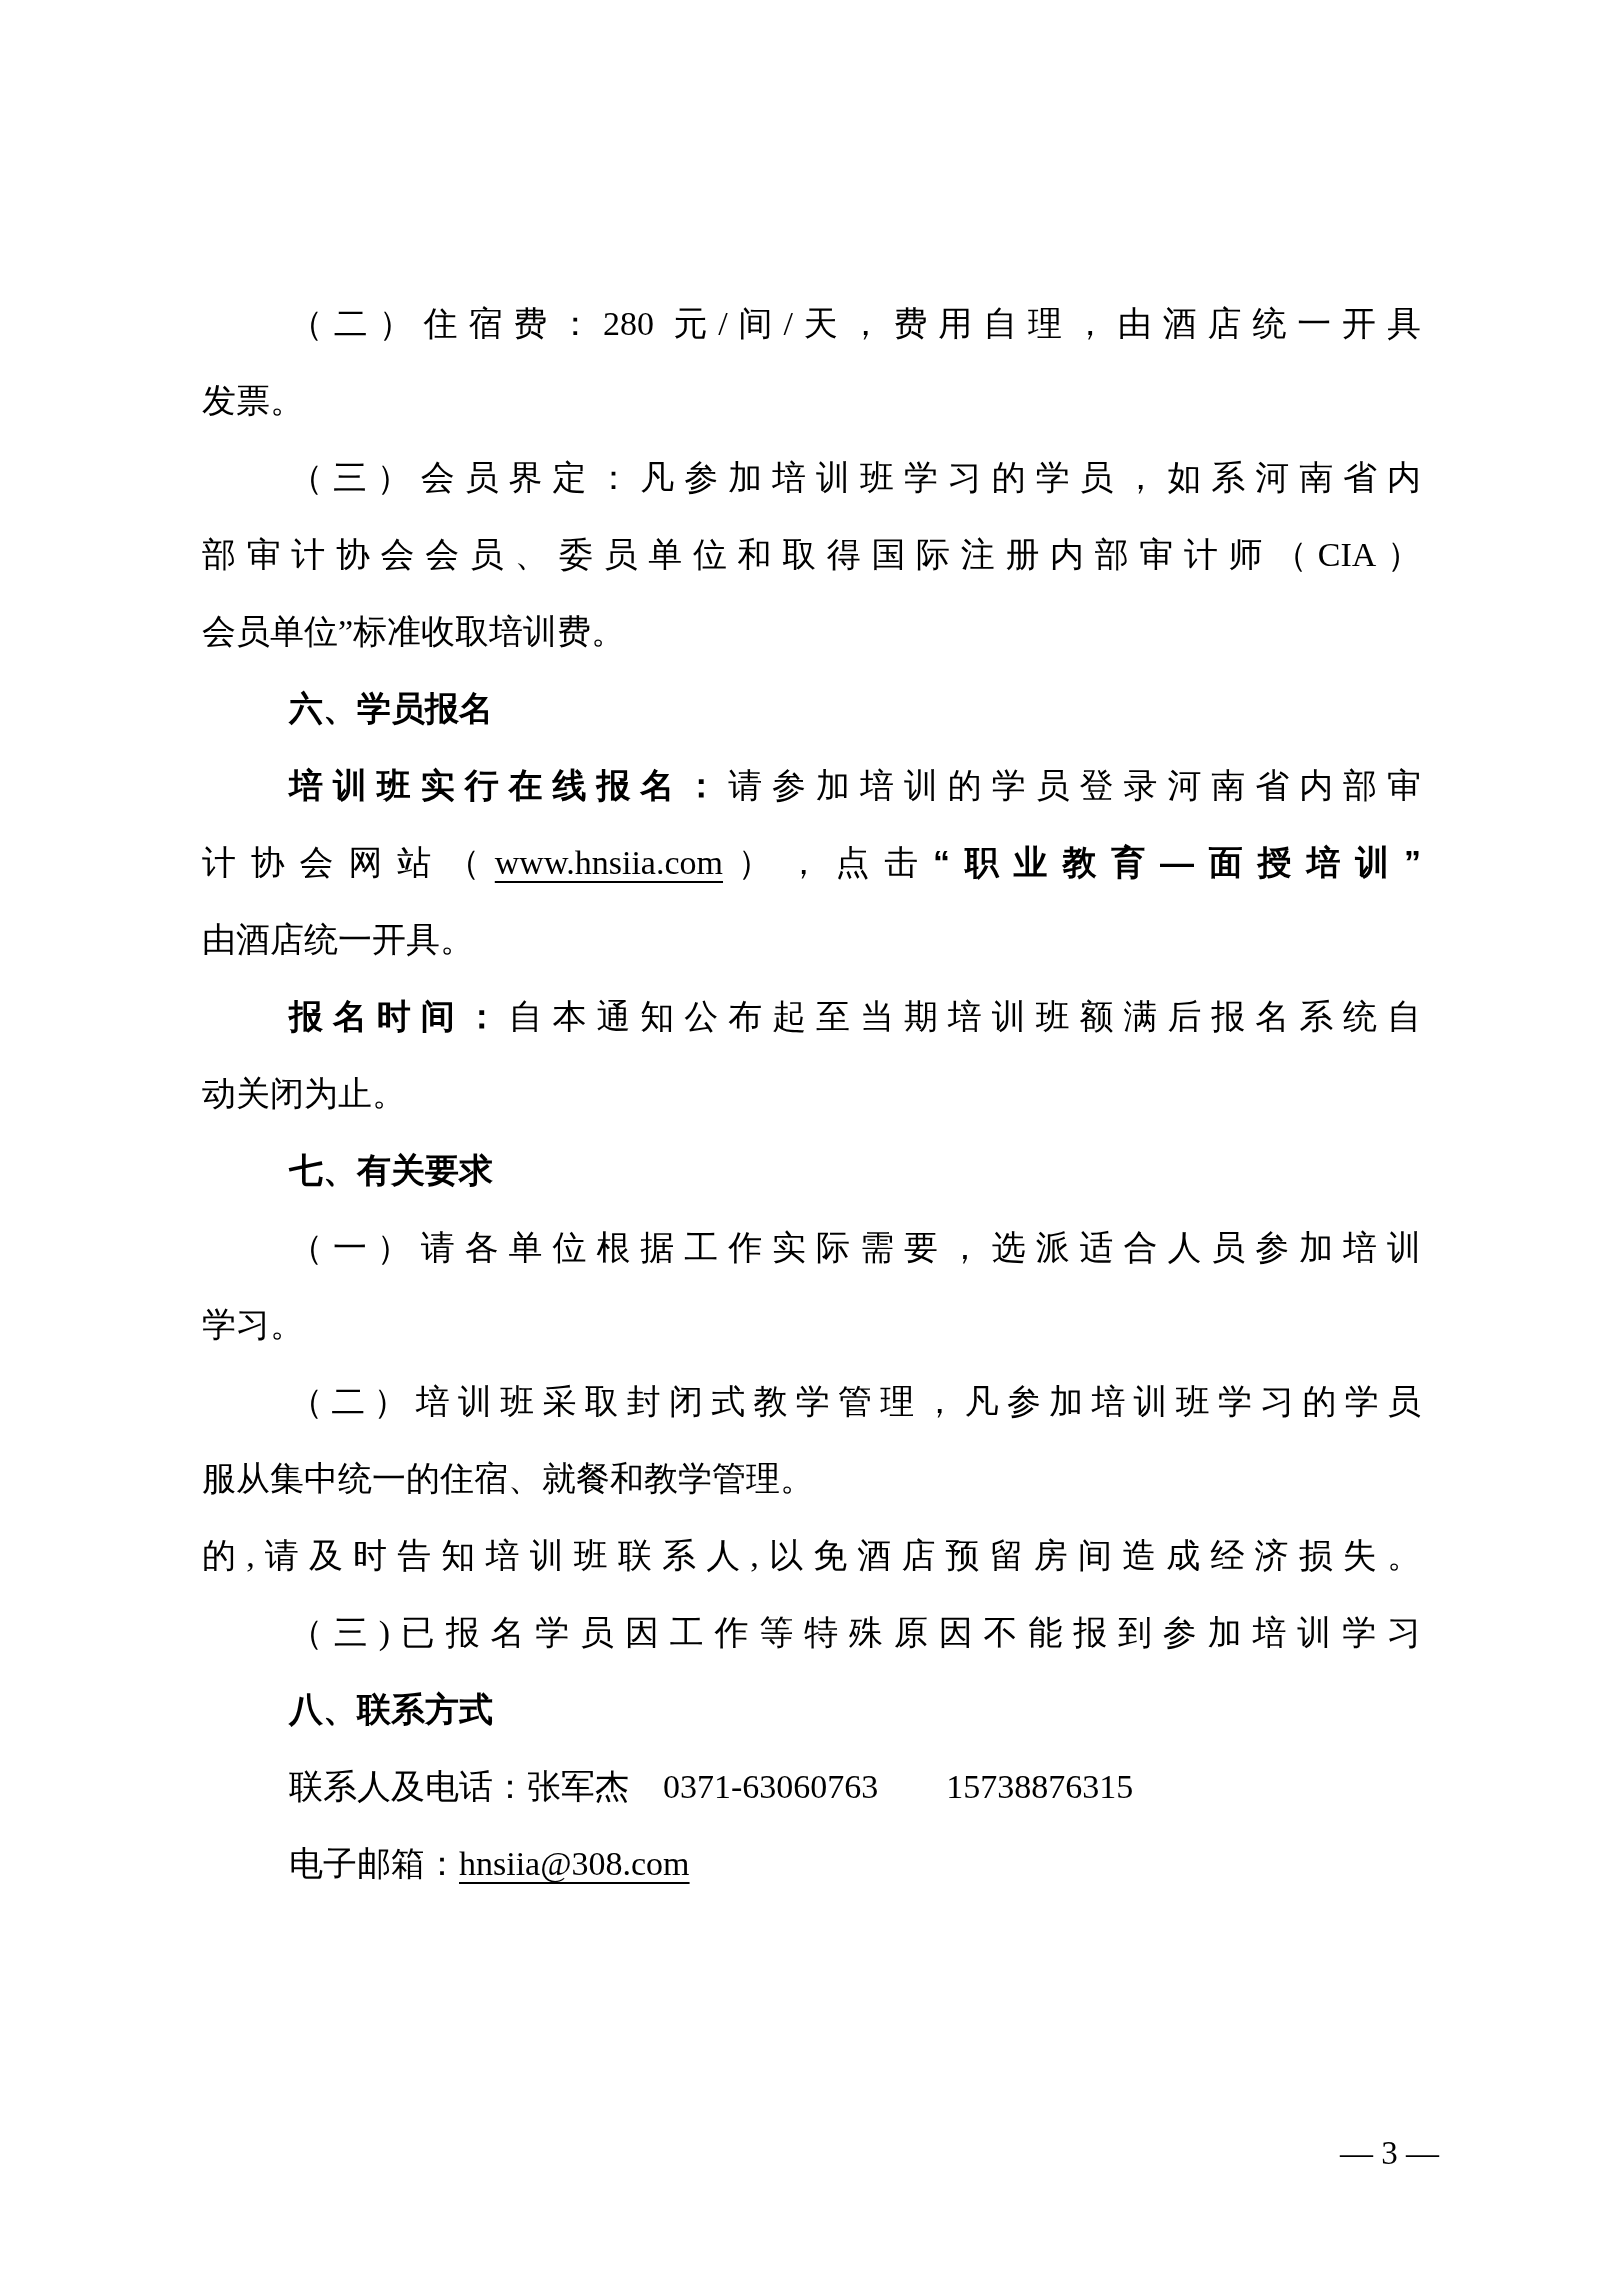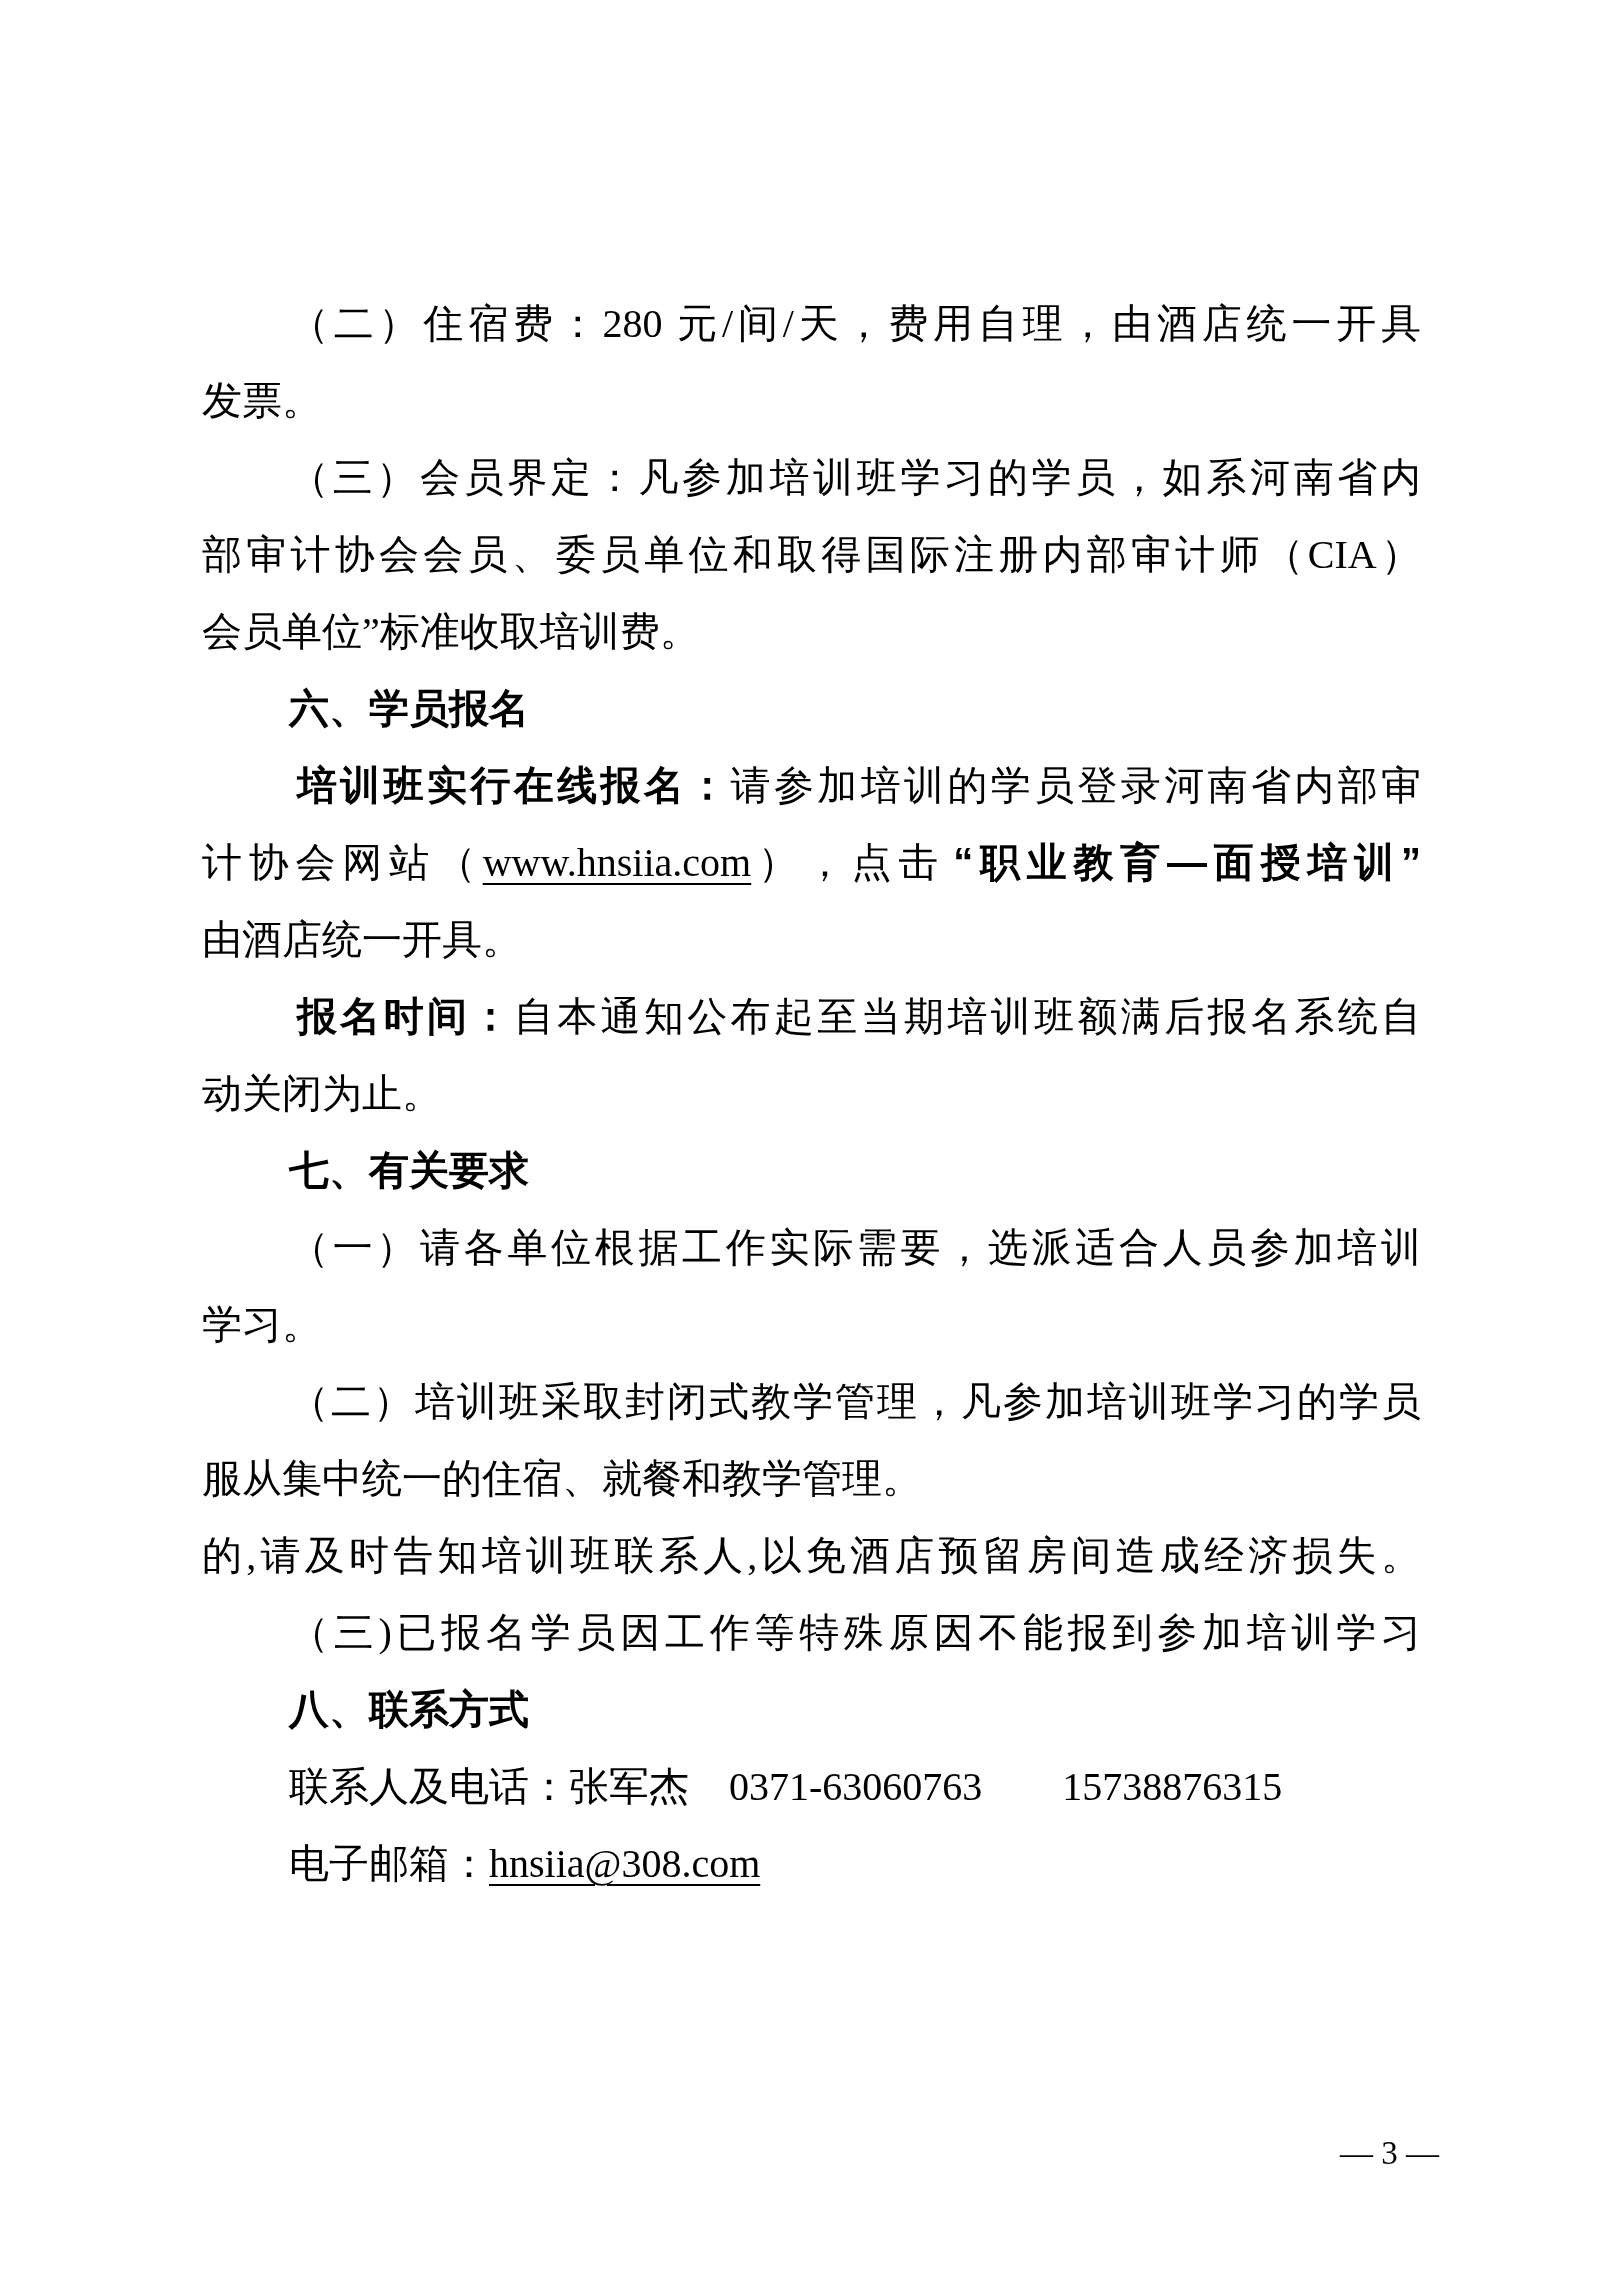--- a/index.html
+++ b/index.html
@@ -18,38 +18,37 @@
   }
   .doc {
     position: absolute;
     left: 202px;
     top: 285px;
     width: 1219px;
   }
   .line {
     height: 77px;
     line-height: 77px;
-    font-size: 40px;
+    font-size: 34px;
     white-space: normal;
   }
   .line.indent {
     padding-left: 87px;
   }
   .line.justify {
     text-align: justify;
     text-align-last: justify;
   }
   .line.heading {
     font-family: "Liberation Sans", "DejaVu Sans", sans-serif;
     font-weight: bold;
   }
   .seg-bold {
     font-family: "Liberation Sans", "DejaVu Sans", sans-serif;
     font-weight: bold;
-    margin-left: 8px;
   }
   .seg-underline {
     text-decoration: underline;
     text-decoration-thickness: 2px;
     text-underline-offset: 7.2px;
   }
   .footer {
     position: absolute;
     top: 2133px;
     right: 184px;

